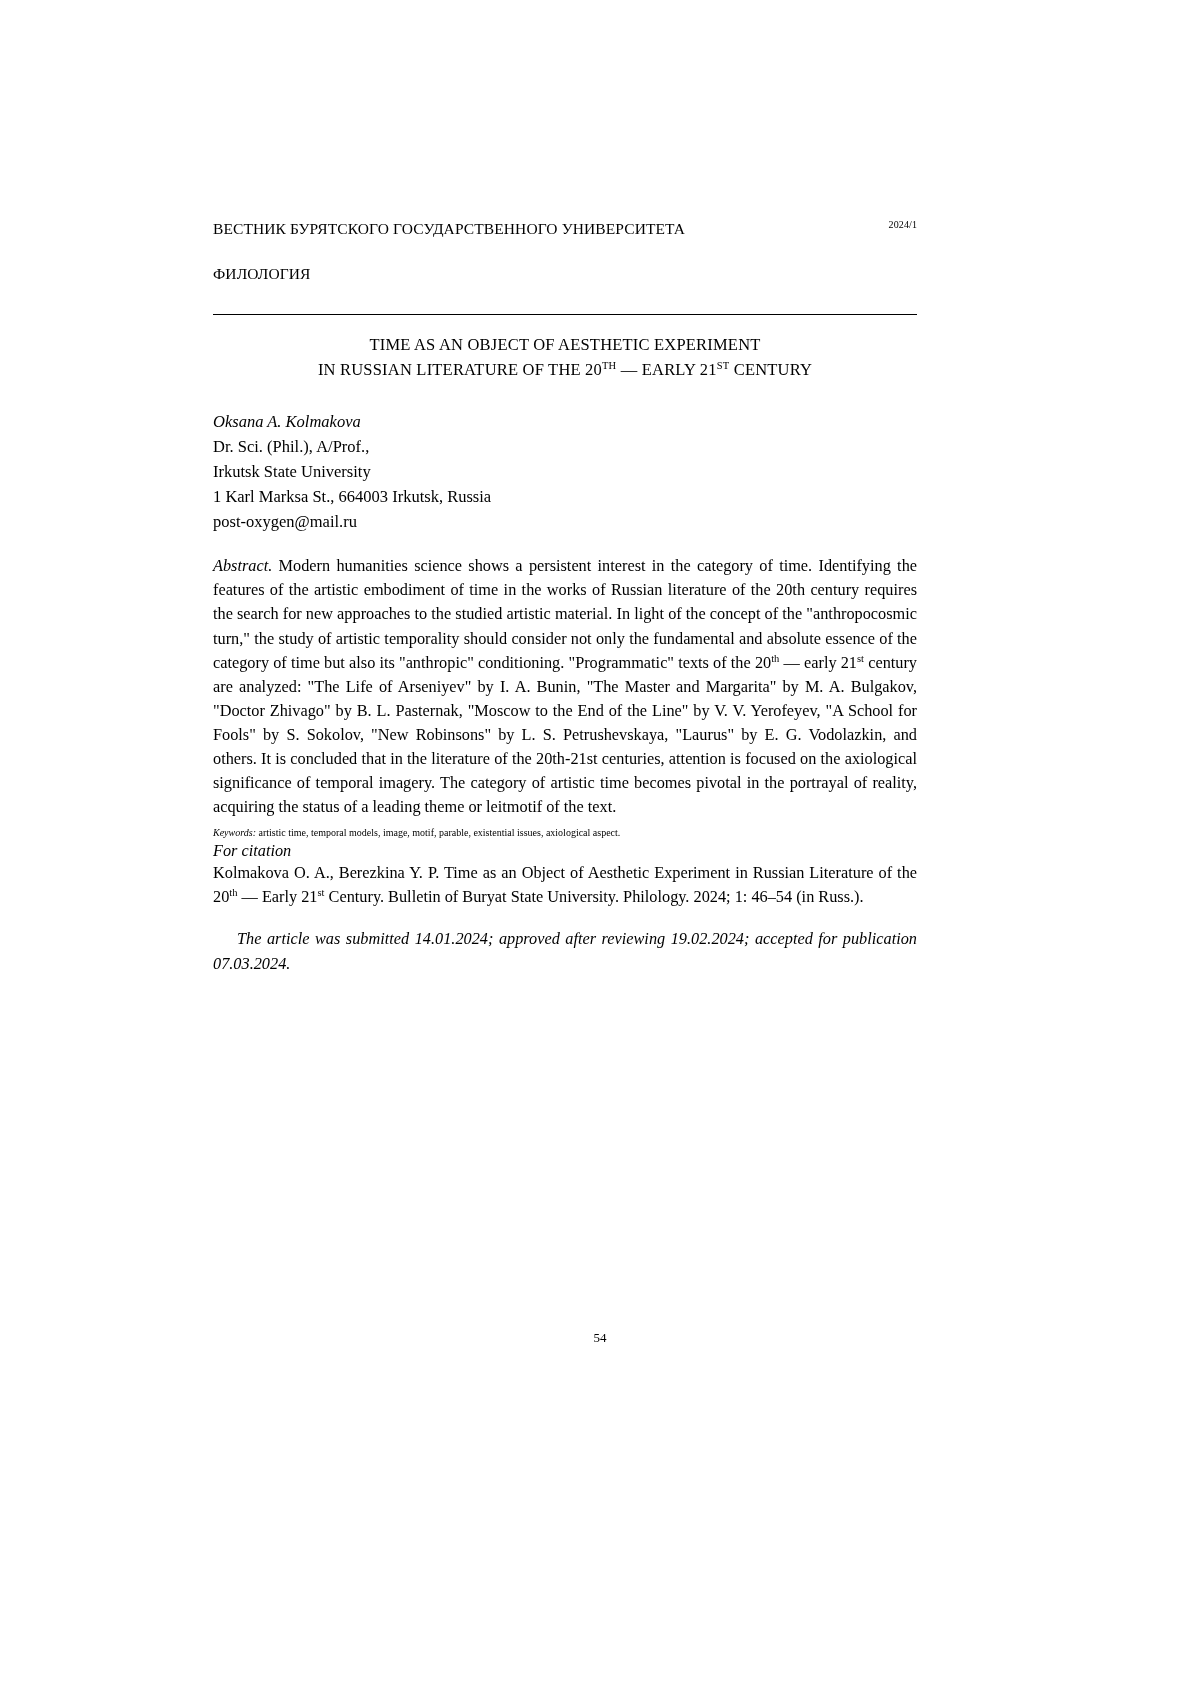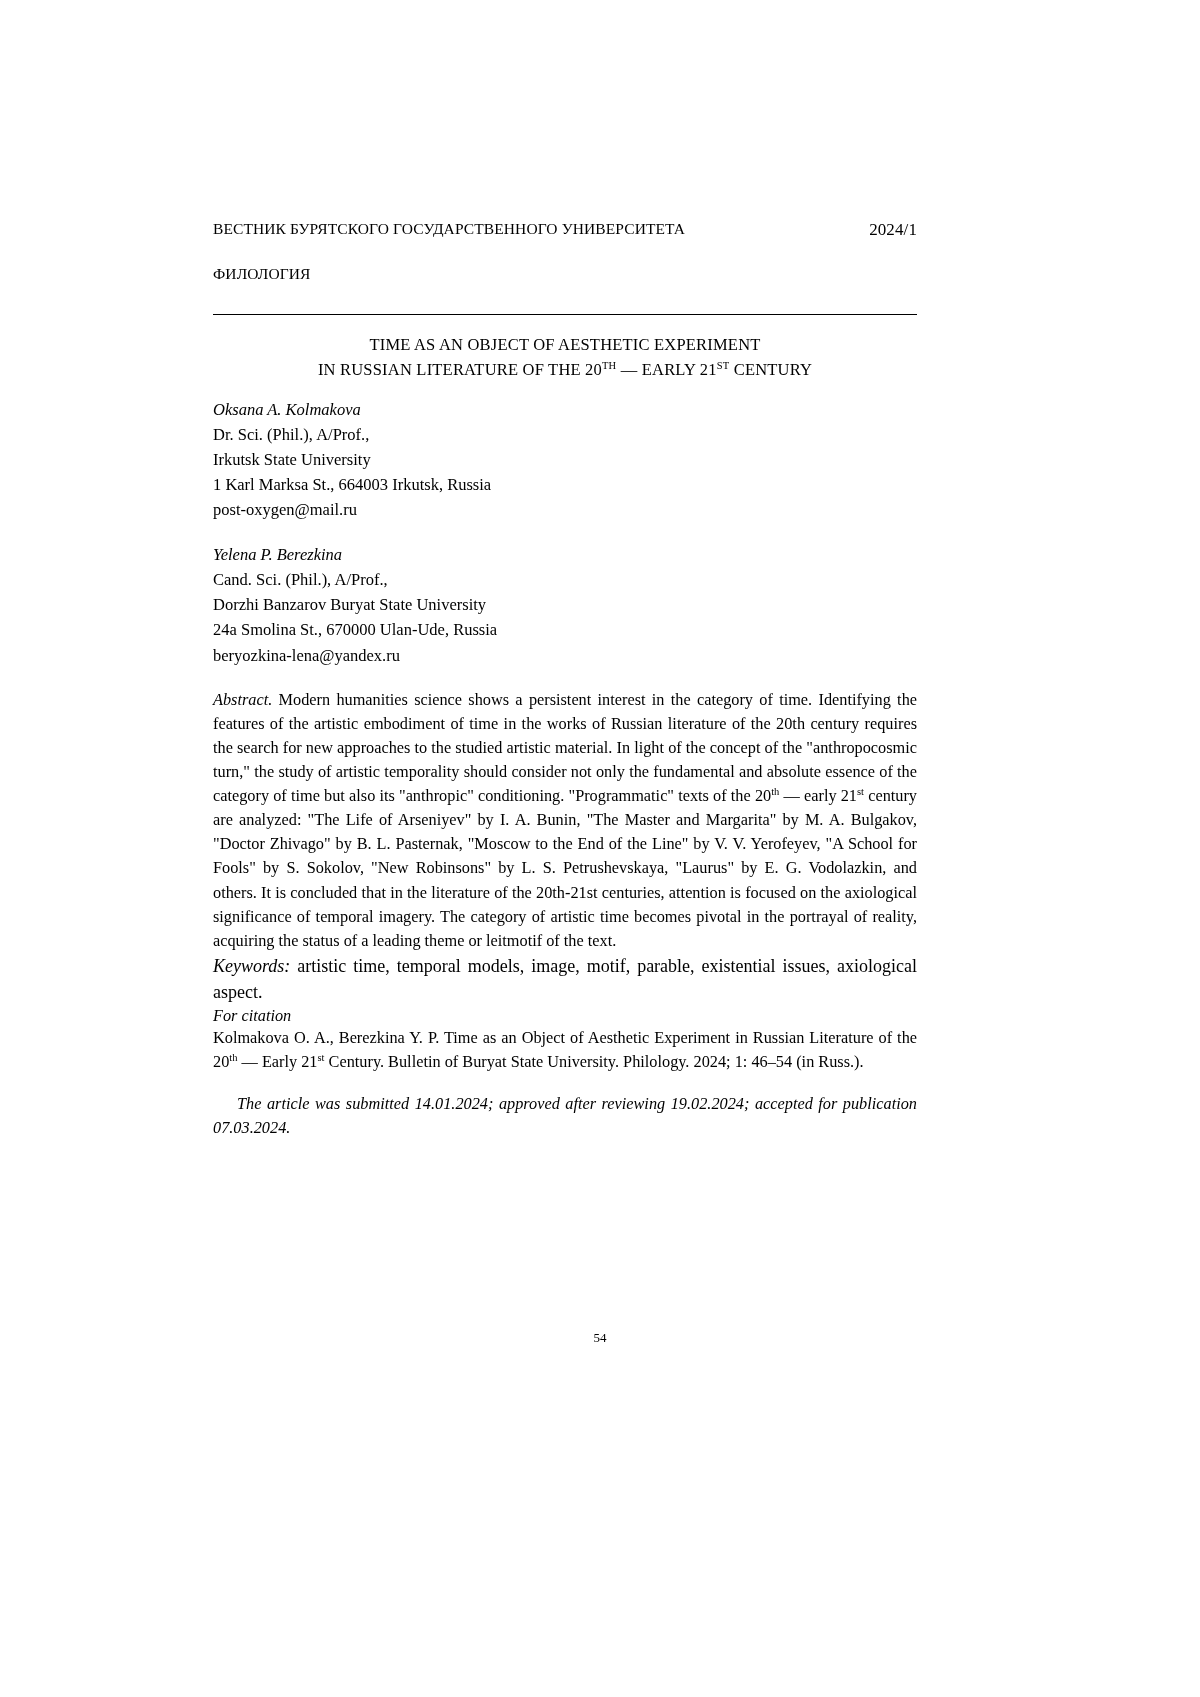--- a/index.html
+++ b/index.html
@@ -35,37 +35,37 @@
     justify-content: space-between;
     align-items: flex-start;
     font-size: 15.5px;
     line-height: 1.45;
     letter-spacing: 0.1px;
   }
   .runhead-left {
     white-space: pre-line;
   }
   .runhead-right {
-    font-size: 17px;
+    font-size: 10px;
     padding-top: 22px;
     white-space: nowrap;
   }
   .rule {
     border-top: 1.6px solid #000;
     margin-top: 6px;
     margin-bottom: 18px;
   }
 
   
   .title {
     text-align: center;
     font-size: 16.5px;
     line-height: 1.5;
     letter-spacing: 0.2px;
-    margin-bottom: 14px;
+    margin-bottom: 26px;
   }
   .title sup {
     font-size: 10.5px;
     vertical-align: super;
     line-height: 0;
   }
 
   
   .author-block {
     font-size: 16.5px;
@@ -86,24 +86,24 @@
   }
   .abstract .lead {
     font-style: italic;
   }
   .abstract sup {
     font-size: 10.5px;
     vertical-align: super;
     line-height: 0;
   }
   .keywords {
-    font-size: 18px;
+    font-size: 10px;
     line-height: 1.48;
     text-align: justify;
-    margin-top: 0px;
+    margin-top: 7px;
   }
   .keywords .lead {
     font-style: italic;
   }
 
   
   .citation-head {
     font-style: italic;
     font-size: 16.3px;
   }
@@ -160,27 +160,20 @@
     </div>
 
     <div class="author-block">
       <div class="author-name">Oksana A. Kolmakova</div>
       <div class="author-line">Dr. Sci. (Phil.), A/Prof.,</div>
       <div class="author-line">Irkutsk State University</div>
       <div class="author-line">1 Karl Marksa St., 664003 Irkutsk, Russia</div>
       <div class="author-line">post-oxygen@mail.ru</div>
     </div>
 
-    <div class="author-block">
-      <div class="author-name">Yelena P. Berezkina</div>
-      <div class="author-line">Cand. Sci. (Phil.), A/Prof.,</div>
-      <div class="author-line">Dorzhi Banzarov Buryat State University</div>
-      <div class="author-line">24a Smolina St., 670000 Ulan-Ude, Russia</div>
-      <div class="author-line">beryozkina-lena@yandex.ru</div>
-    </div>
 
     <div class="abstract"><span class="lead">Abstract.</span><span> Modern humanities science shows a persistent interest in the category of time. Identifying the features of the artistic embodiment of time in the works of Russian literature of the 20th century requires the search for new approaches to the studied artistic material. In light of the concept of the "anthropocosmic turn," the study of artistic temporality should consider not only the fundamental and absolute essence of the category of time but also its "anthropic" conditioning. "Programmatic" texts of the 20</span><sup>th</sup><span> — early 21</span><sup>st</sup><span> century are analyzed: "The Life of Arseniyev" by I. A. Bunin, "The Master and Margarita" by M. A. Bulgakov, "Doctor Zhivago" by B. L. Pasternak, "Moscow to the End of the Line" by V. V. Yerofeyev, "A School for Fools" by S. Sokolov, "New Robinsons" by L. S. Petrushevskaya, "Laurus" by E. G. Vodolazkin, and others. It is concluded that in the literature of the 20th-21st centuries, attention is focused on the axiological significance of temporal imagery. The category of artistic time becomes pivotal in the portrayal of reality, acquiring the status of a leading theme or leitmotif of the text.</span></div>
 
     <div class="keywords"><span class="lead">Keywords:</span><span> artistic time, temporal models, image, motif, parable, existential issues, axiological aspect.</span></div>
 
     <div class="citation-head">For citation</div>
     <div class="citation-body"><span>Kolmakova O. A., Berezkina Y. P. Time as an Object of Aesthetic Experiment in Russian Literature of the 20</span><sup>th</sup><span> — Early 21</span><sup>st</sup><span> Century. </span><span class="ital">Bulletin of Buryat State University. Philology.</span><span> 2024; 1: 46–54 (in Russ.).</span></div>
 
     <div class="submitted">The article was submitted 14.01.2024; approved after reviewing 19.02.2024; accepted for publication 07.03.2024.</div>
 

